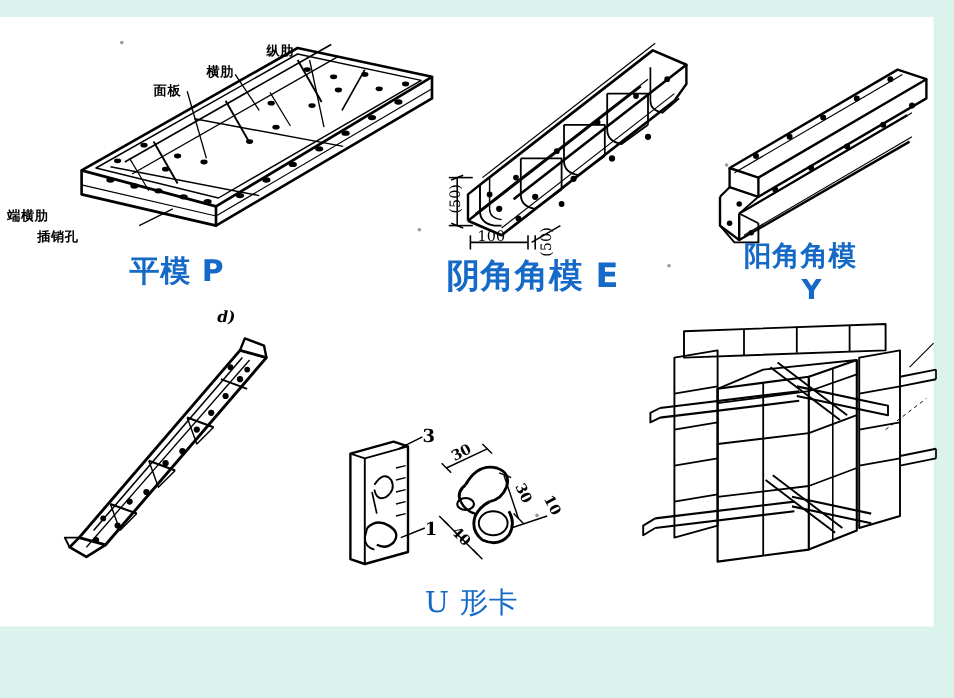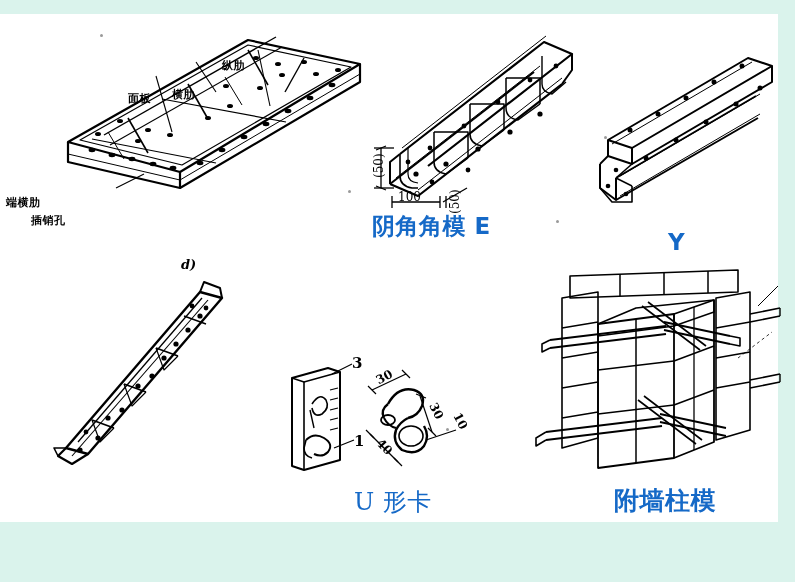--- a/index.html
+++ b/index.html
@@ -35,21 +35,20 @@
   }
   .caption.boxed{background:#ffffff;padding:3px 10px 4px 10px;}
   .caption.serif{font-family:"DejaVu Serif","Liberation Serif",serif;font-weight:400;}
 
   
   .anno{
     position:absolute;color:#000;
     font-family:"DejaVu Sans","Liberation Sans",sans-serif;
     font-weight:700;font-size:11px;white-space:nowrap;
     letter-spacing:0.5px;
-    margin-top:23px;
   }
   .dim{
     position:absolute;color:#000;
     font-family:"DejaVu Serif","Liberation Serif",serif;
     font-size:12px;white-space:nowrap;font-weight:400;
   }
   .dim.vert{transform:rotate(-90deg);transform-origin:left top;}
   .callout{
     position:absolute;color:#000;
     font-family:"DejaVu Serif","Liberation Serif",serif;
@@ -130,25 +129,26 @@
         </g>
 
         <g stroke="#000" stroke-width="1.1" fill="none">
           <path d="M136 54 L152 110"></path>
           <path d="M176 40 L196 70"></path>
           <path d="M238 28 L250 84"></path>
           <path d="M96 166 L124 152"></path>
         </g>
       </svg>
       <span class="anno" style="left:108px;top:46px;font-family:Liberation Mono, monospace;">面板</span>
-      <span class="anno" style="left:152px;top:42px;">横肋</span>
+      <span class="anno" style="left:152px;top:30px;">横肋</span>
       <span class="anno" style="left:202px;top:13px;">纵肋</span>
       <span class="anno" style="left:-14px;top:150px;">端横肋</span>
       <span class="anno" style="left:11px;top:168px;">插销孔</span>
     </div>
+    <div class="caption" style="left:108px;top:198px;font-size:25px;">平模 P</div>
     <div class="subfig" style="left:181px;top:243px;">d)</div>
 
     <div class="fig" style="left:372px;top:22px;">
       <svg width="215" height="175" viewBox="0 0 215 175">
         <g fill="none" stroke="#000" stroke-width="1.8" stroke-linejoin="round">
 
           <path d="M28 118 L172 6 L200 18 L56 130" stroke-width="2.2"></path>
 
           <path d="M18 148 L162 36" stroke-width="2"></path>
           <path d="M18 148 L46 160 L190 48" stroke-width="2.2"></path>
@@ -196,21 +196,21 @@
           <path d="M20 166 L68 166"></path>
           <path d="M20 160 L20 172 M68 160 L68 172"></path>
           <path d="M74 160 L74 172"></path>
           <path d="M71 166 L95 152"></path>
         </g>
       </svg>
       <span class="dim vert" style="left:0px;top:142px;">(50)</span>
       <span class="dim" style="left:26px;top:154px;">100</span>
       <span class="dim vert" style="left:76px;top:178px;">(50)</span>
     </div>
-    <div class="caption" style="left:372px;top:200px;font-size:23px;">阴角角模 E</div>
+    <div class="caption" style="left:372px;top:200px;font-size:28px;">阴角角模 E</div>
 
     <div class="fig" style="left:586px;top:38px;">
       <svg width="195" height="155" viewBox="0 0 195 155">
         <g fill="none" stroke="#000" stroke-width="1.8" stroke-linejoin="round">
 
           <path d="M22 88 L162 6 L186 14 L46 96 Z" stroke-width="2"></path>
           <path d="M22 88 L22 104 L46 112 L46 96" stroke-width="2"></path>
           <path d="M46 112 L186 30 L186 14" stroke-width="2"></path>
 
           <path d="M30 126 L170 44" stroke-width="1.8"></path>
@@ -236,20 +236,21 @@
           <circle cx="90" cy="88" r="2.5"></circle>
           <circle cx="120" cy="70" r="2.5"></circle>
           <circle cx="150" cy="52" r="2.5"></circle>
           <circle cx="174" cy="36" r="2.5"></circle>
           <circle cx="30" cy="118" r="2.3"></circle>
           <circle cx="22" cy="134" r="2.3"></circle>
           <circle cx="40" cy="142" r="2.3"></circle>
         </g>
       </svg>
     </div>
+    <div class="caption" style="left:620px;top:188px;font-size:23px;text-align:center;">阳角角模</div>
     <div class="caption" style="left:668px;top:216px;font-size:23px;">Y</div>
 
     <div class="fig" style="left:52px;top:258px;">
       <svg width="210" height="200" viewBox="0 0 210 200">
         <g fill="none" stroke="#000" stroke-width="2" stroke-linejoin="round">
 
           <path d="M14 176 L148 20 L170 26 L36 182 Z" stroke-width="2.4"></path>
           <path d="M14 176 L6 184 L20 192 L36 182" stroke-width="2.2"></path>
           <path d="M148 20 L152 10 L168 16 L170 26" stroke-width="2"></path>
 
@@ -386,14 +387,13 @@
     </div>
 
     <span class="speck" style="left:100px;top:20px;width:3px;height:3px;"></span>
     <span class="speck" style="left:348px;top:176px;width:3px;height:3px;"></span>
     <span class="speck" style="left:556px;top:206px;width:3px;height:3px;"></span>
     <span class="speck" style="left:604px;top:122px;width:3px;height:3px;"></span>
     <span class="speck" style="left:446px;top:414px;width:3px;height:3px;"></span>
   </div>
 
   <div class="caption boxed serif" style="left:344px;top:486px;font-size:24px;">U 形卡</div>
-  <div class="caption boxed" style="left:604px;top:484px;font-size:25px;">附墙柱模</div>
 </div>
 
 </body></html>

